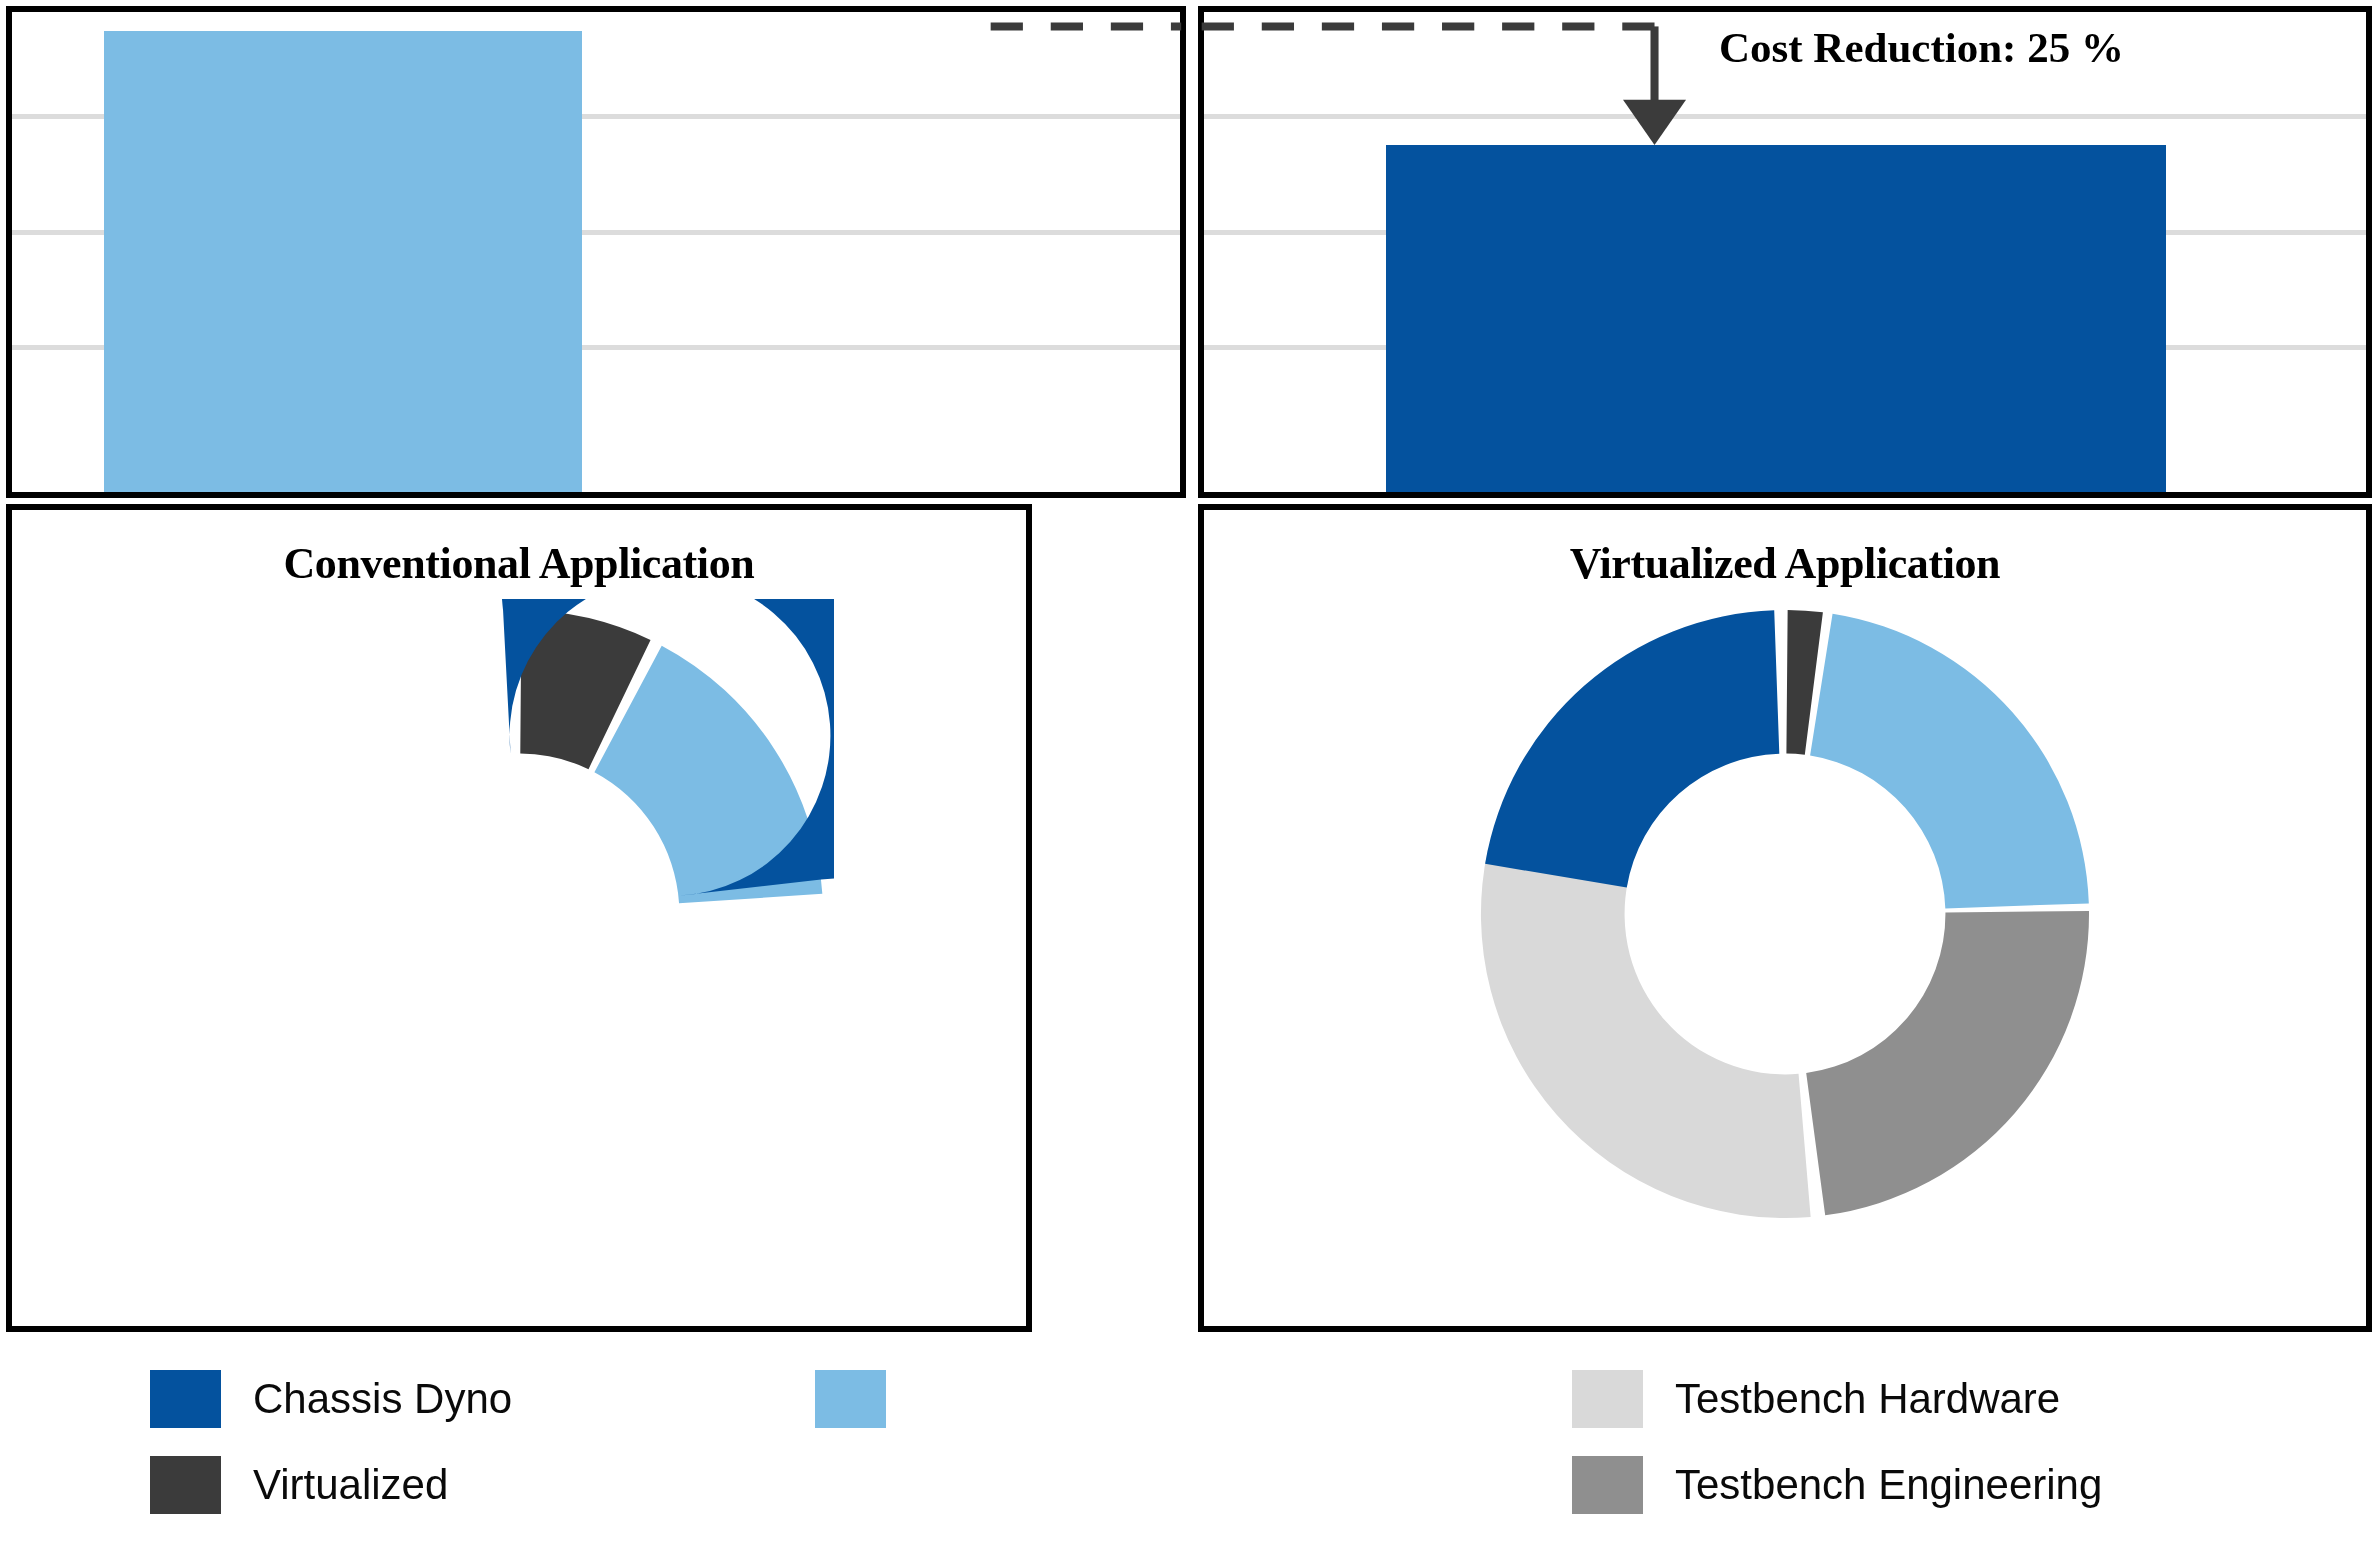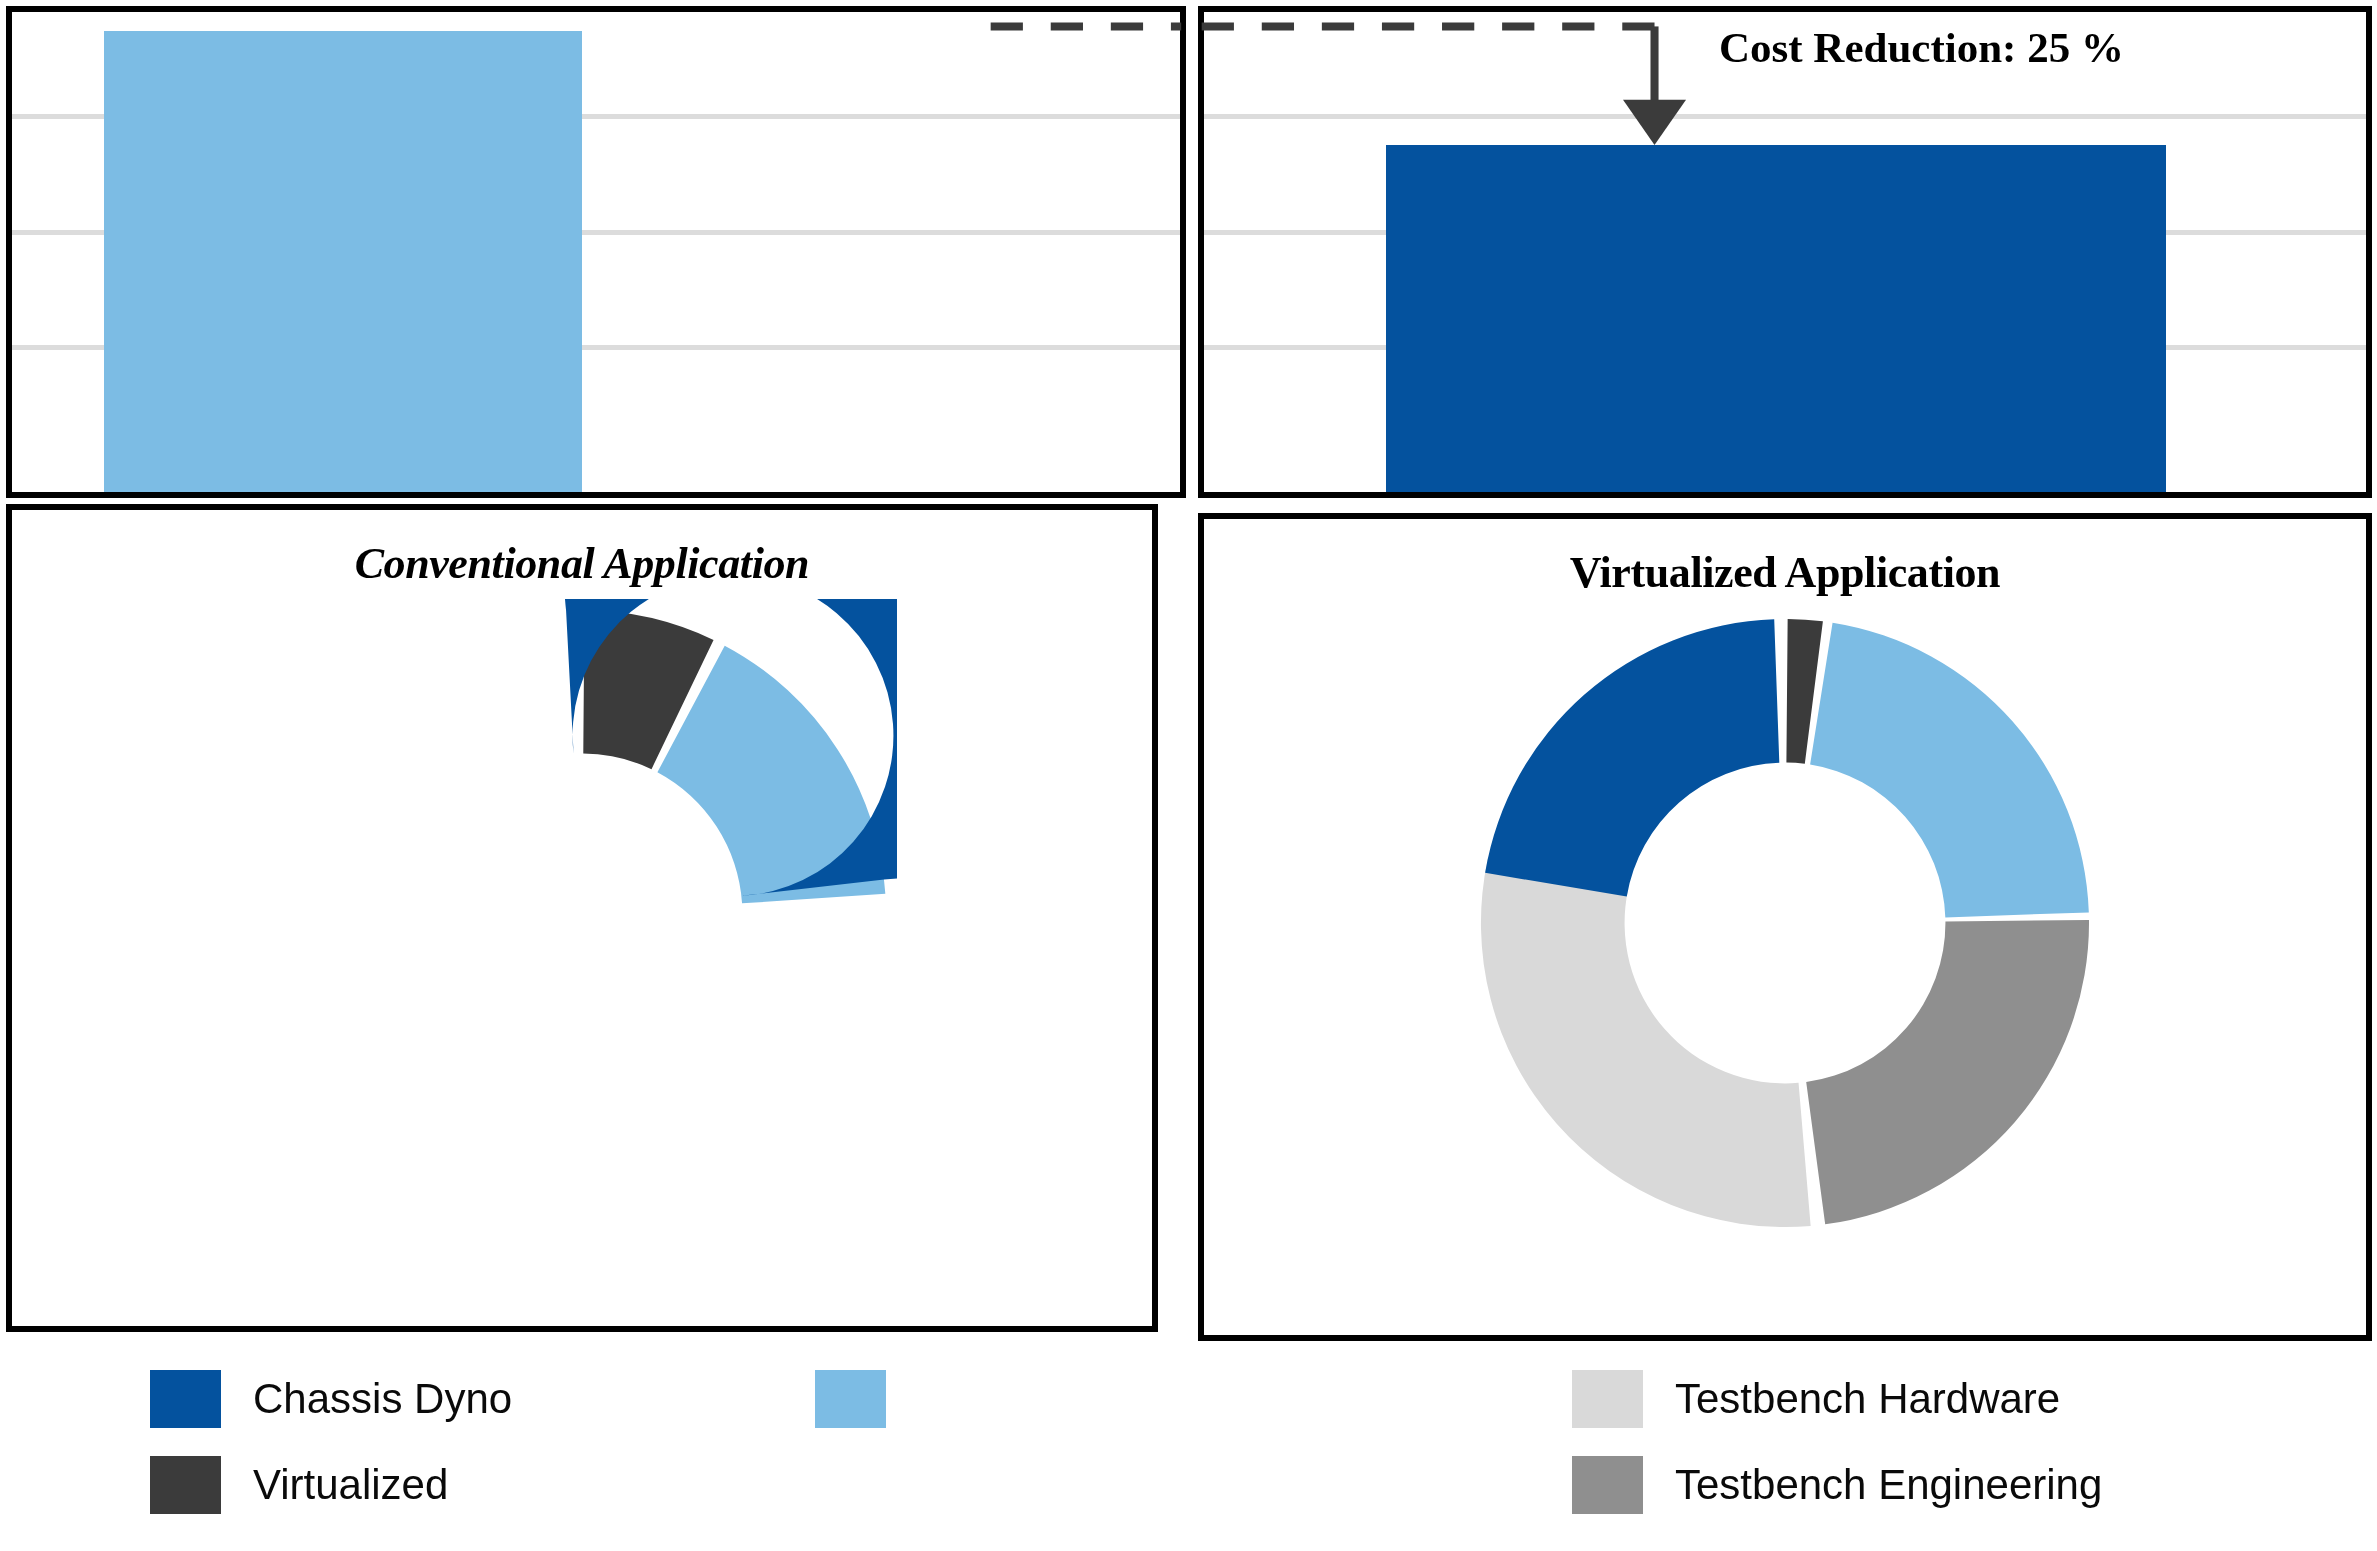--- a/index.html
+++ b/index.html
@@ -5,22 +5,22 @@
   html,body{margin:0;padding:0;background:#ffffff;}
   body{width:2377px;height:1552px;position:relative;
        font-family:"Liberation Sans",sans-serif;overflow:hidden;}
 
   .panel{position:absolute;border:6.6px solid #000;box-sizing:border-box;background:#fff;}
 
   
   #bar-panel-left {left:5.9px;   top:5.9px;  width:1180px; height:492px;}
   #bar-panel-right{left:1198px;top:5.9px;  width:1174px; height:492px;}
   
-  #donut-panel-left {left:5.9px;   top:504px; width:1152px; height:828px;font-style:italic;}
-  #donut-panel-right{left:1198px;top:504px; width:1174px; height:828px;margin-top:9px;}
+  #donut-panel-left {left:5.9px;   top:504px; width:1026px; height:828px;}
+  #donut-panel-right{left:1198px;top:504px; width:1174px; height:828px;}
 
   .plotarea{position:absolute;inset:0;overflow:hidden;}
 
   .gridline{position:absolute;left:0;right:0;height:5.1px;background:#dcdcdc;}
 
   .bar{position:absolute;bottom:0;}
   #bar-conventional{left:92px; width:478px; top:19px;  background:#7cbce4;}
   #bar-virtualized {left:182px; width:780px;top:133px; background:#04529e;}
 
   .panel-title{position:absolute;top:28px;left:0;right:0;text-align:center;

